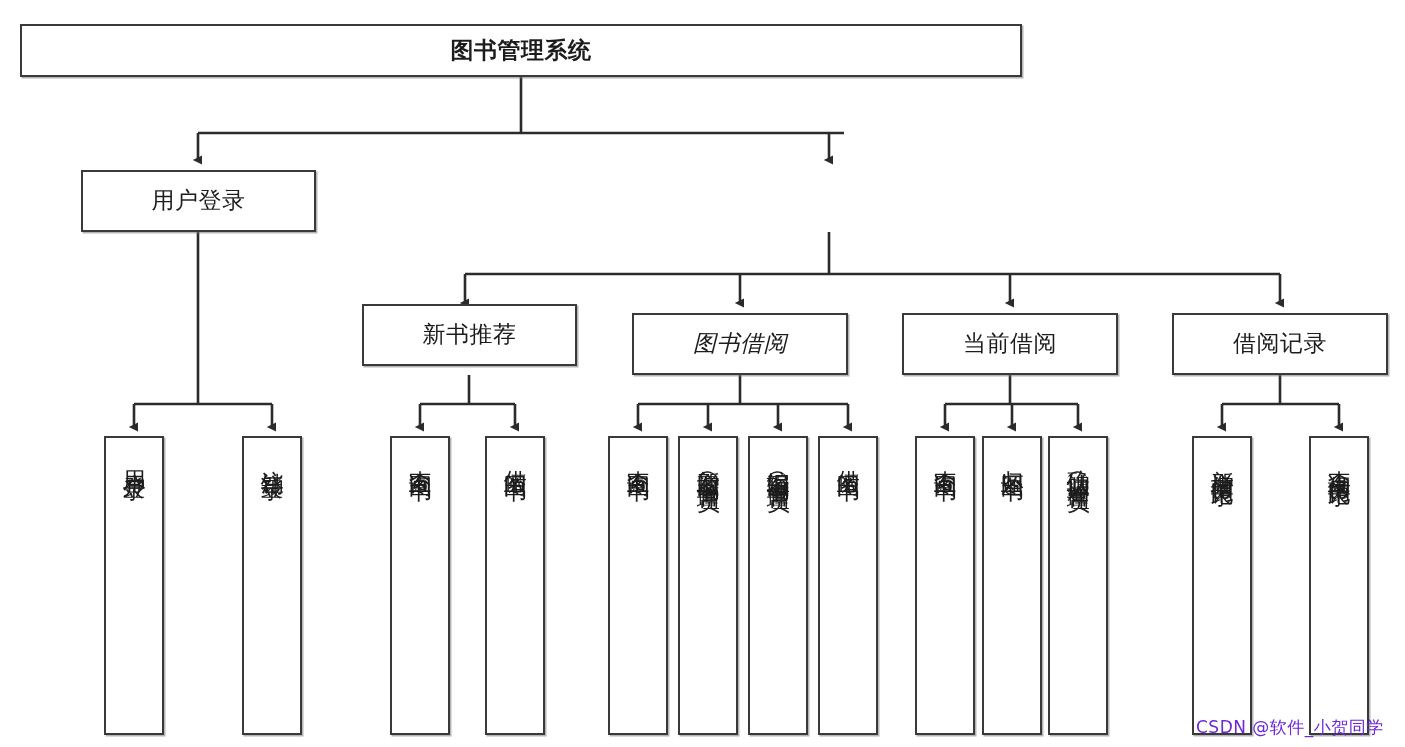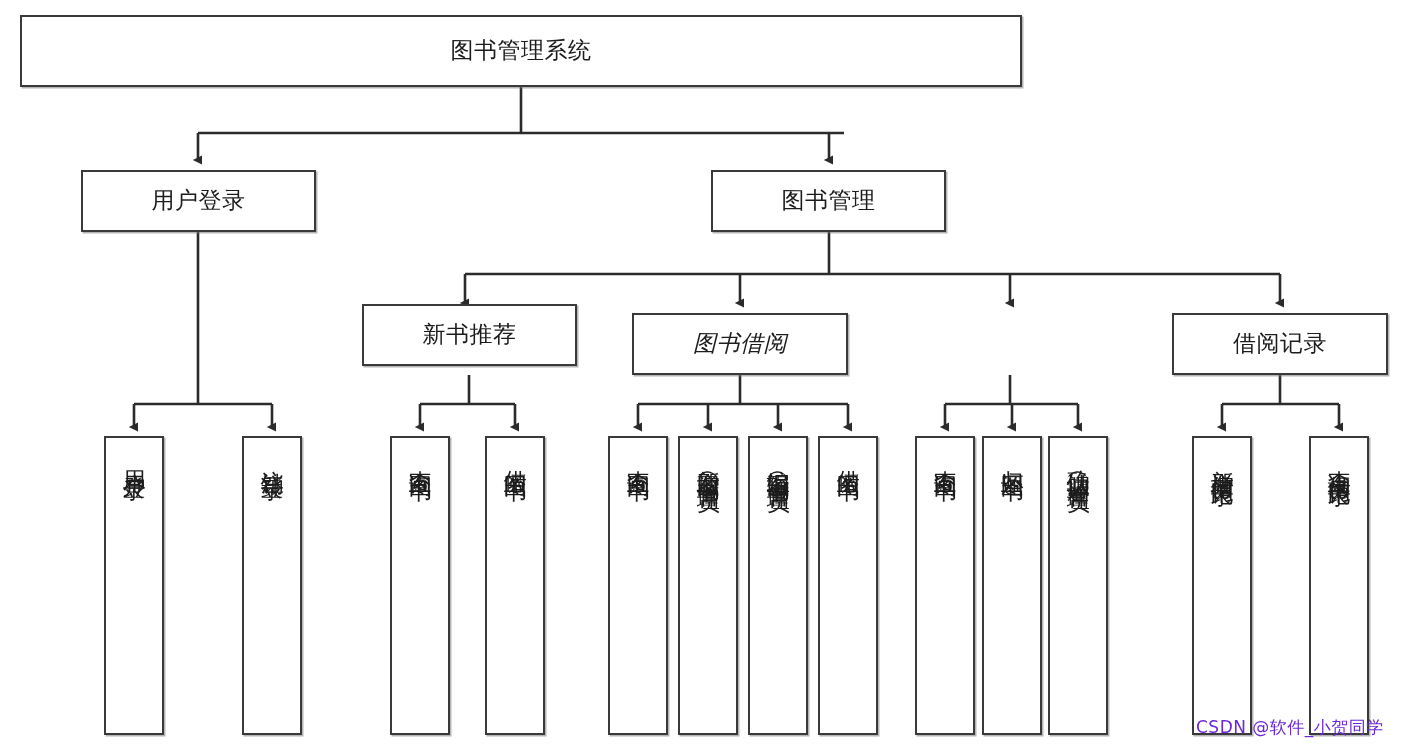--- a/index.html
+++ b/index.html
@@ -113,36 +113,36 @@
       <path d="M1012,404 L1012,427" marker-end="url(#arrow)"></path>
       <path d="M1078,404 L1078,427" marker-end="url(#arrow)"></path>
 
       <path d="M1280,375 L1280,404"></path>
       <path d="M1222,404 L1339,404"></path>
       <path d="M1222,404 L1222,427" marker-end="url(#arrow)"></path>
       <path d="M1339,404 L1339,427" marker-end="url(#arrow)"></path>
     </g>
   </svg>
 
-  <div class="node horizontal" style="left:20px; top:15px; width:1002px; height:72px;">
+  <div class="node horizontal" style="left:20px; top:24px; width:1002px; height:53px;font-weight:bold;">
     <span class="node-label">图书管理系统</span>
   </div>
 
   <div class="node horizontal" style="left:81px; top:170px; width:235px; height:62px;">
     <span class="node-label">用户登录</span>
-  </div>
-  <div class="node horizontal" style="left:711px; top:170px; width:235px; height:62px;">
-    <span class="node-label">图书管理</span>
   </div>
 
   <div class="node horizontal" style="left:362px; top:304px; width:215px; height:62px;">
     <span class="node-label">新书推荐</span>
   </div>
   <div class="node horizontal" style="left:632px; top:313px; width:216px; height:62px;font-style:italic;">
     <span class="node-label">图书借阅</span>
+  </div>
+  <div class="node horizontal" style="left:902px; top:313px; width:216px; height:62px;">
+    <span class="node-label">当前借阅</span>
   </div>
   <div class="node horizontal" style="left:1172px; top:313px; width:216px; height:62px;">
     <span class="node-label">借阅记录</span>
   </div>
 
   <div class="node vertical" style="left:104px; top:436px; width:60px; height:299px;">
     <span class="node-label">用户登录</span>
   </div>
   <div class="node vertical" style="left:242px; top:436px; width:60px; height:299px;">
     <span class="node-label">注销登录</span>

